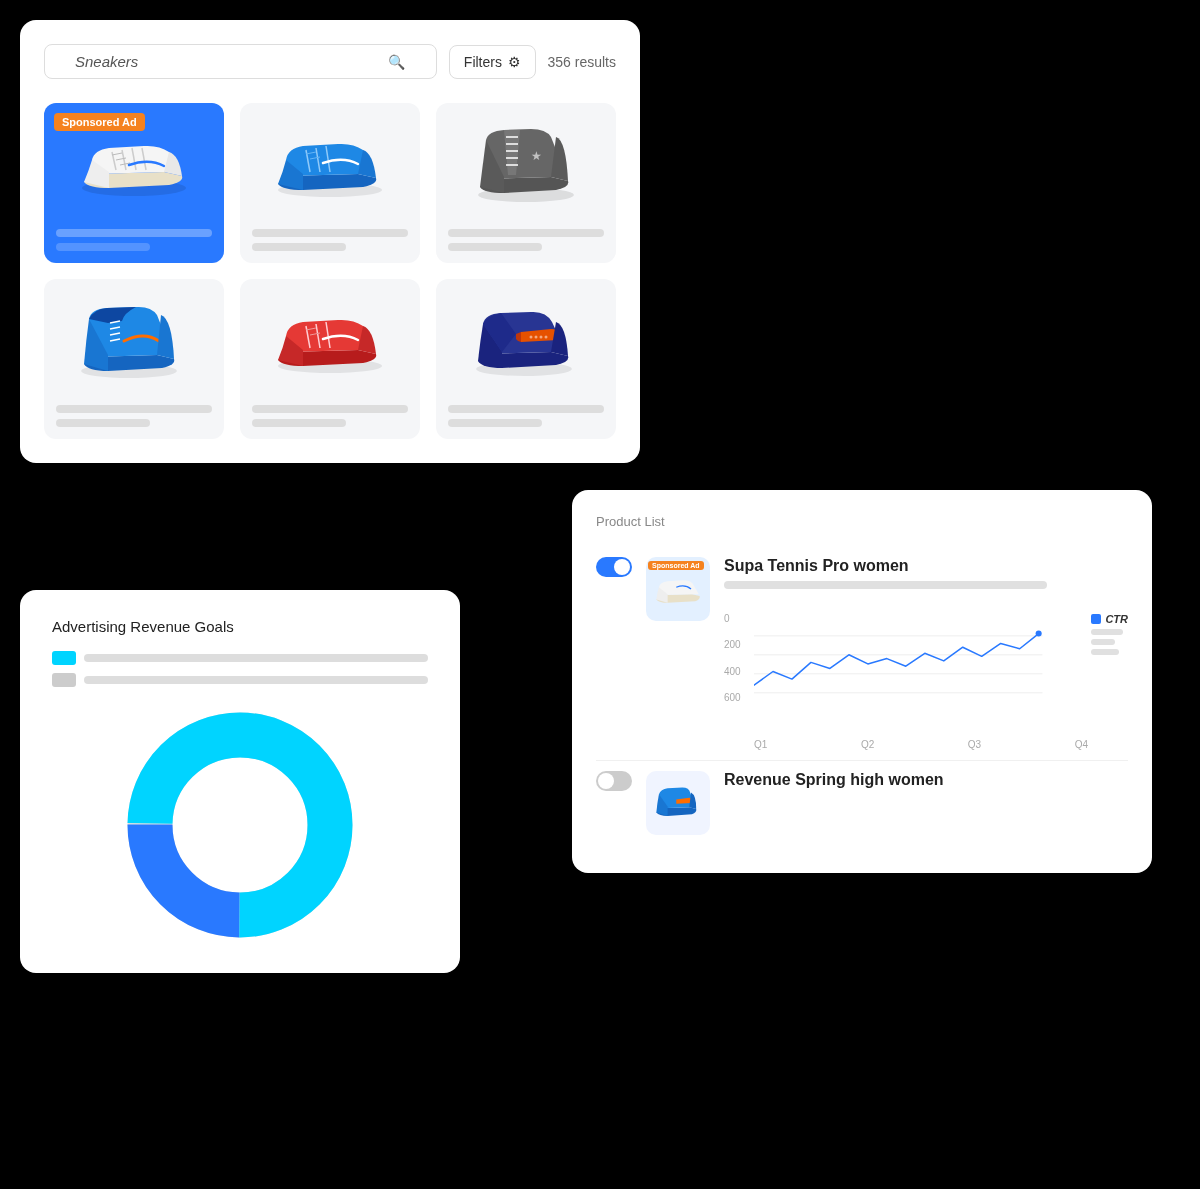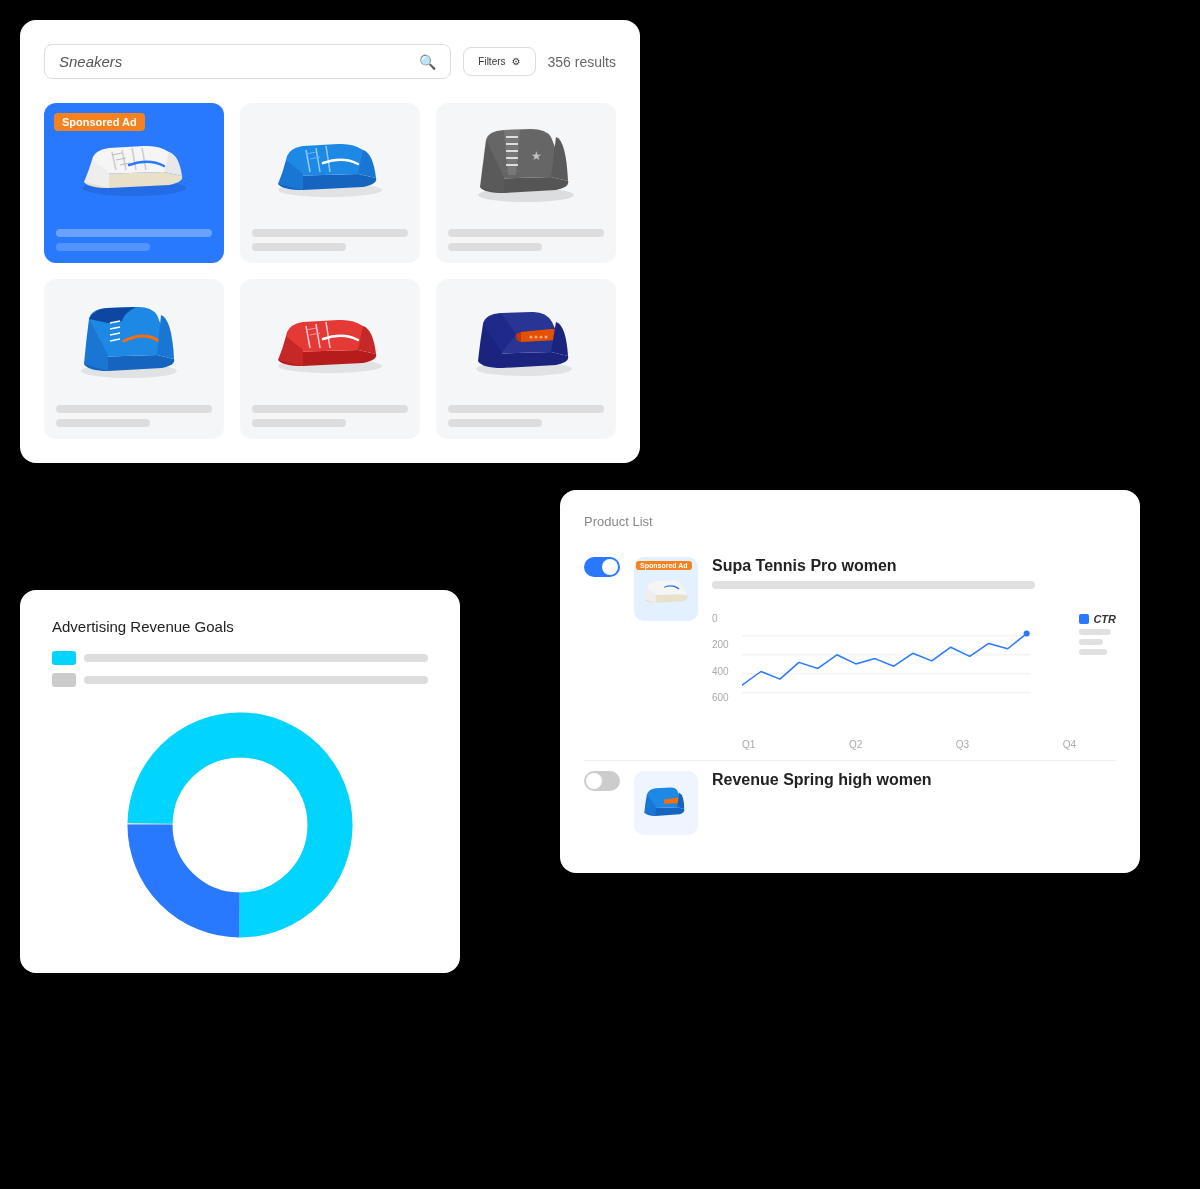--- a/index.html
+++ b/index.html
@@ -28,21 +28,21 @@
       display: flex;
       align-items: center;
       gap: 12px;
       margin-bottom: 24px;
     }
     .search-input-wrapper {
       display: flex;
       align-items: center;
       border: 1.5px solid #ddd;
       border-radius: 8px;
-      padding: 8px 14px;
+      padding: 8px 30px;
       flex: 1;
       background: #fff;
     }
     .search-input {
       border: none;
       outline: none;
       font-size: 15px;
       color: #555;
       width: 100%;
       font-style: italic;
@@ -53,21 +53,21 @@
       margin-left: 6px;
     }
     .filters-btn {
       display: flex;
       align-items: center;
       gap: 6px;
       border: 1.5px solid #ddd;
       border-radius: 8px;
       padding: 8px 14px;
       background: #fff;
-      font-size: 10px;
+      font-size: 14px;
       color: #333;
       cursor: pointer;
     }
     .results-count {
       font-size: 14px;
       color: #666;
       white-space: nowrap;
     }
 
     
@@ -164,21 +164,21 @@
       display: flex;
       justify-content: center;
       align-items: center;
       margin-top: 8px;
     }
 
     
     .product-list-panel {
       position: absolute;
       top: 490px;
-      left: 560px;
+      left: 572px;
       width: 580px;
       background: #fff;
       border-radius: 16px;
       padding: 24px 24px 28px;
       box-shadow: 0 4px 24px rgba(0,0,0,0.10);
       z-index: 9;
     }
     .panel-title {
       font-size: 13px;
       color: #888;

